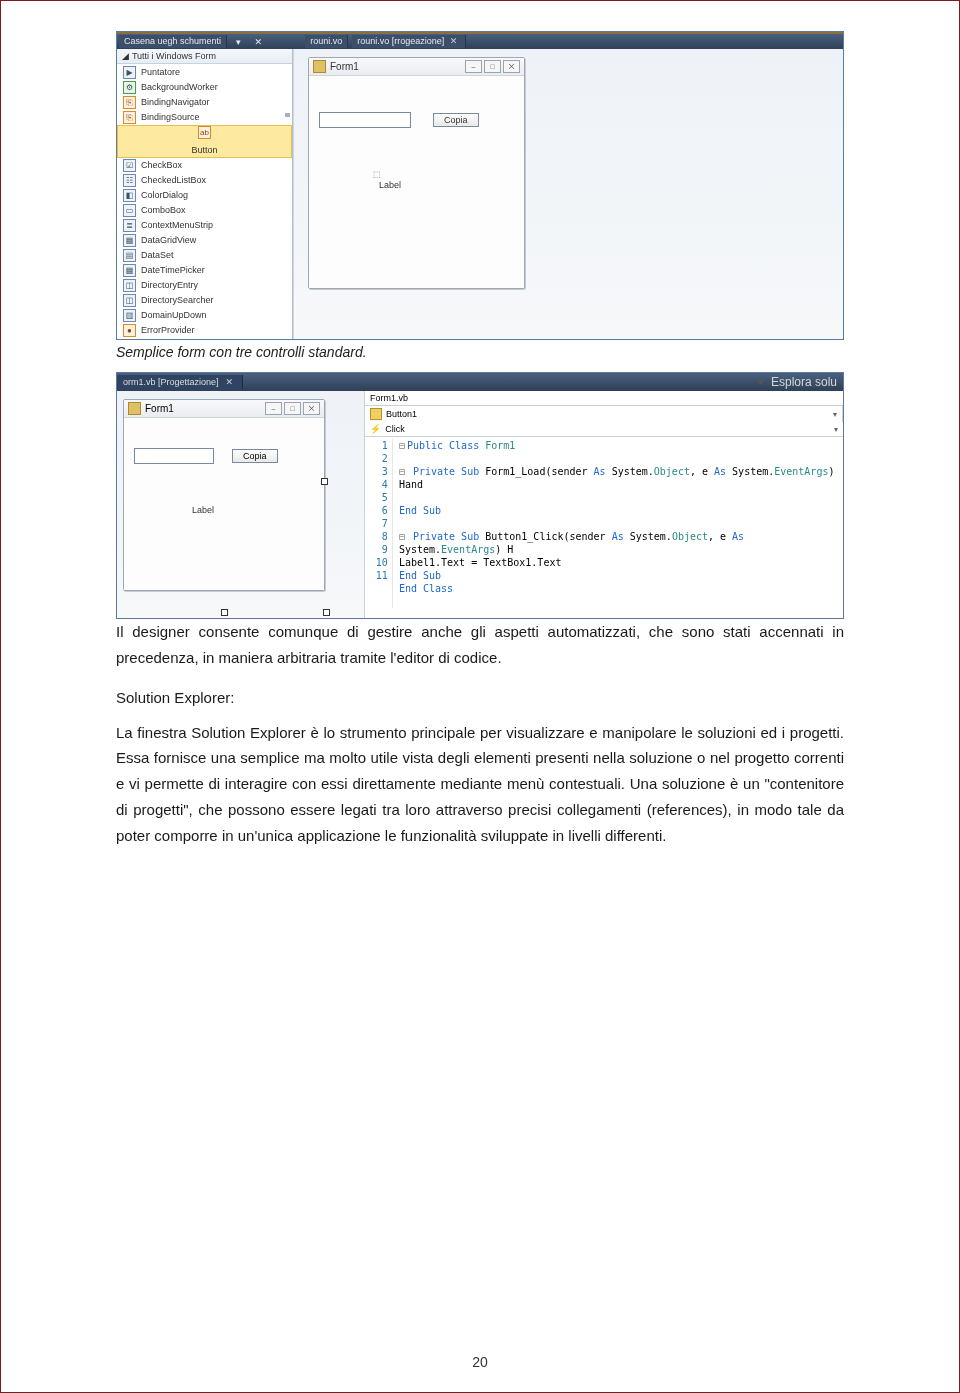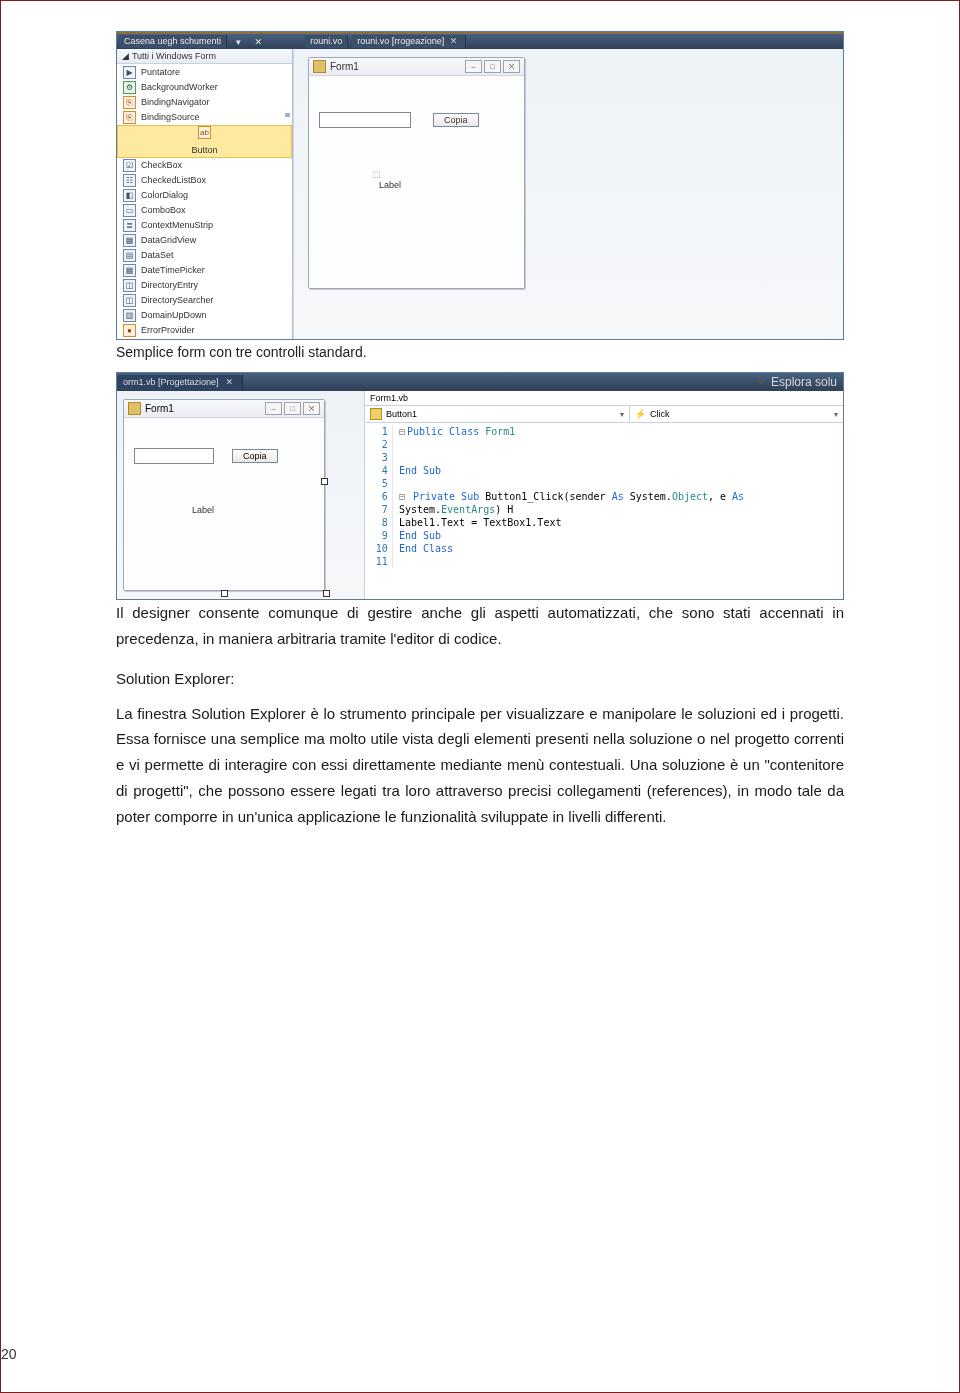--- a/index.html
+++ b/index.html
@@ -117,20 +117,21 @@
   .txtinput {
     width: 90px; height: 14px; border: 1px solid #7a8999; background: #fff; display:inline-block;
   }
   .ctrl-btn {
     display:inline-block; padding:1px 10px; border:1px solid #7a8999; background:linear-gradient(#fdfdfd,#e9e9e9); font-size:9px;
   }
   .ctrl-label { font-size: 9px; color:#333; }
   .handle { width:5px; height:5px; background:#fff; border:1px solid #333; position:absolute; }
   .caption1 {
     font-family: Arial, Helvetica, sans-serif;
+    font-style: italic;
     font-size: 14px;
     color:#222;
     margin: 2px 0 12px 0;
   }
   
   .screenshot2 {
     border: 1px solid #6078a0;
     font-family: "Segoe UI", Tahoma, sans-serif;
     font-size: 10px;
   }
@@ -159,21 +160,21 @@
   }
   .ss2-codecol {
     flex:1;
     display:flex; flex-direction:column;
   }
   .codefilebar {
     background:#fff; border-bottom:1px solid #c8d0da; padding:2px 5px; font-size:9px;
     display:flex; align-items:center; gap:4px;
   }
   .objbar {
-    display:flex; border-bottom:1px solid #c8d0da; background:#fff;
+    display:flex; border-bottom:1px solid #c8d0da; background:#fff;flex-direction:column;
   }
   .objbar .dd {
     flex:1; display:flex; align-items:center; gap:4px; padding:2px 5px; font-size:9px; border-right:1px solid #c8d0da;
   }
   .objbar .dd:last-child{border-right:0;}
   .dd .ddarrow { margin-left:auto; color:#666; font-size:8px;}
   .codearea {
     display:flex;
     font-family: Consolas, monospace;
     font-size: 10px;
@@ -206,22 +207,23 @@
   }
   .body-text p { margin: 0 0 18px 0; }
   .section-head {
     font-family: Arial, Helvetica, sans-serif;
     font-size: 15px;
     color:#1a1a1a;
     margin: 6px 0 14px 0;
   }
   .pagenum {
     position: absolute;
-    bottom: 30px;
+    bottom: 22px;
     left: 0; right: 0;
+    text-align: center;
     font-family: Arial, Helvetica, sans-serif;
     font-size: 14px;
     color:#333;
   }
   .tri { display:inline-block; width:0; height:0; border-left:4px solid transparent; border-right:4px solid transparent; border-top:5px solid #555;}
   .lightn { color:#d9a21a; font-size:9px;}
 </style>
 </head>
 <body>
 
@@ -411,20 +413,21 @@
               <div>6</div>
               <div>7</div>
               <div>8</div>
               <div>9</div>
               <div>10</div>
               <div>11</div>
             </div>
           <div class="codelines" id="code-lines">
               <div><span class="outl" style="margin-right: 2px;">⊟</span><span class="kw">Public Class</span><span class="typ"> Form1</span></div>
               <div>&nbsp;</div>
+              <div><span class="outl" style="margin-right: 2px;">⊟</span><span>    </span><span class="kw">Private Sub</span><span> Form1_Load(</span><span>sender </span><span class="kw">As</span><span> System.</span><span class="typ">Object</span><span>, e </span><span class="kw">As</span><span> System.</span><span class="typ">EventArgs</span><span>) Hand</span></div>
               <div>&nbsp;</div>
               <div><span>    </span><span class="kw">End Sub</span></div>
               <div>&nbsp;</div>
               <div><span class="outl" style="margin-right: 2px;">⊟</span><span>    </span><span class="kw">Private Sub</span><span> Button1_Click(</span><span>sender </span><span class="kw">As</span><span> System.</span><span class="typ">Object</span><span>, e </span><span class="kw">As</span><span> System.</span><span class="typ">EventArgs</span><span>) H</span></div>
               <div><span>        Label1.Text = TextBox1.Text</span></div>
               <div><span>    </span><span class="kw">End Sub</span></div>
               <div><span class="kw">End Class</span></div>
               <div>&nbsp;</div>
             </div>
         </div>

